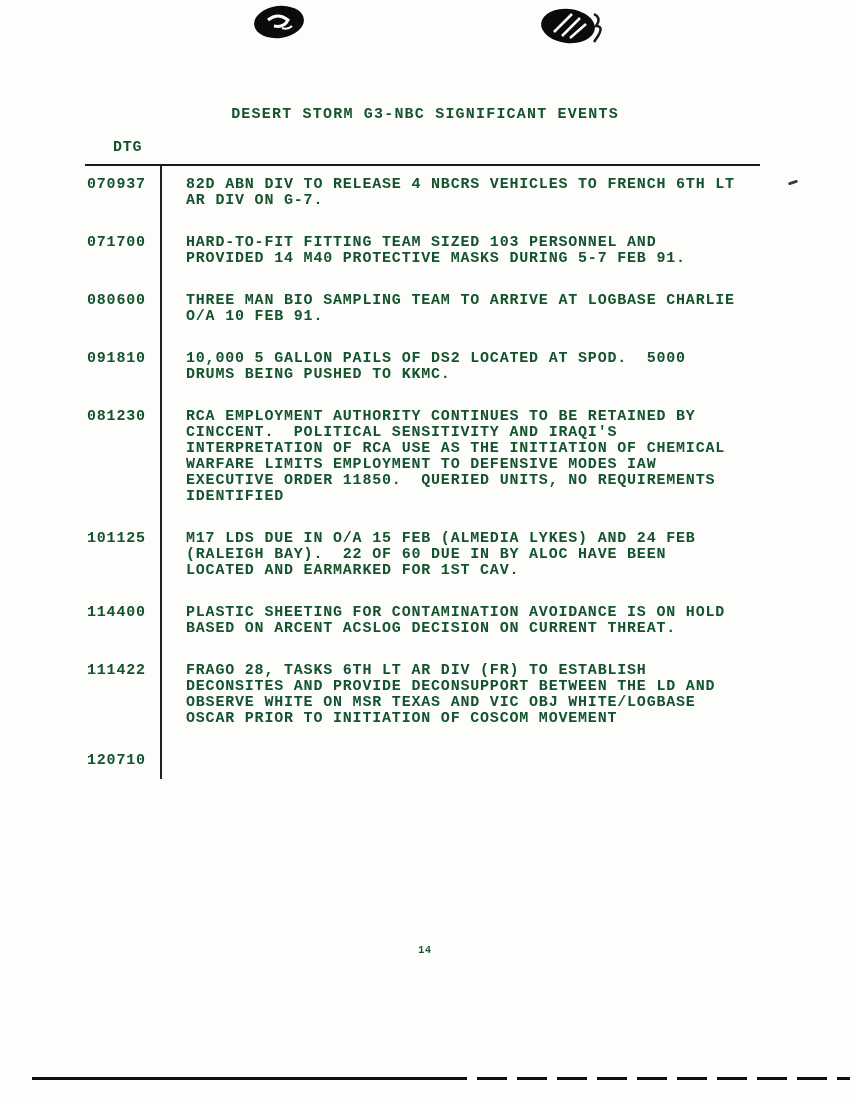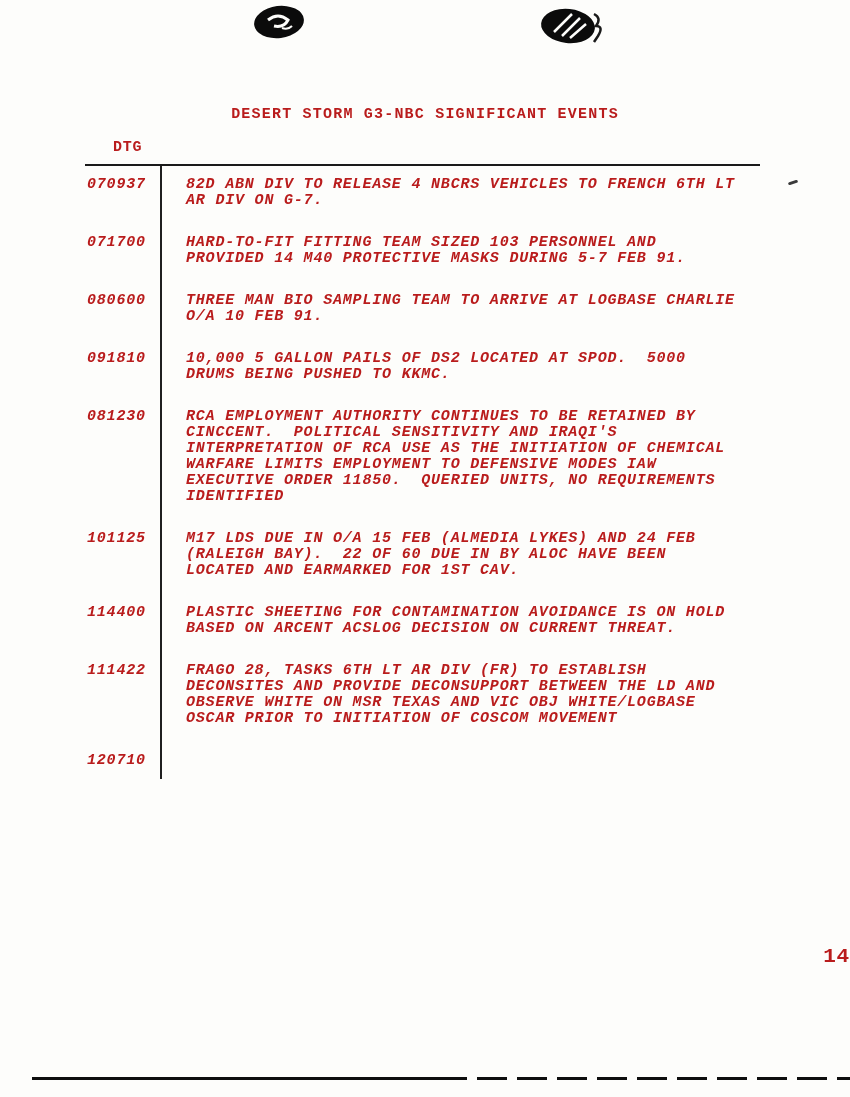--- a/index.html
+++ b/index.html
@@ -5,21 +5,21 @@
   html, body { margin: 0; padding: 0; }
   body {
     width: 850px; height: 1097px;
     background: #f6f6f3;
     font-family: "Liberation Mono", "DejaVu Sans Mono", monospace;
   }
   .page {
     position: relative;
     width: 850px; height: 1097px;
     background: #fdfdfb;
-    color: #b91c1c;
+    color: #14532d;
     font-weight: bold;
     overflow: hidden;
   }
   .ink-blob { position: absolute; }
   .blob-left  { left: 248px; top: 2px; }
   .blob-right { left: 538px; top: 4px; }
 
   .title {
     position: absolute;
     left: 0; right: 0; top: 106px;
@@ -50,21 +50,21 @@
     padding-top: 11px;
     padding-bottom: 10px;
   }
   .entries::before {
     content: "";
     position: absolute;
     left: 75px; top: 0; bottom: 0;
     width: 2px;
     background: #1f1f1f;
   }
-  .row { display: flex; align-items: flex-start; font-style: italic; }
+  .row { display: flex; align-items: flex-start; }
   .row.gap { margin-top: 26px; }
   .dtg {
     flex: 0 0 75px;
     padding-left: 2px;
     font-size: 15px;
     letter-spacing: 0.8px;
     line-height: 16px;
     box-sizing: border-box;
   }
   .text {
@@ -80,22 +80,22 @@
     left: 788px; top: 181px;
     width: 10px; height: 3px;
     background: #3a3a3a;
     transform: rotate(-18deg);
     border-radius: 2px;
   }
 
   .page-number {
     position: absolute;
     left: 0; right: 0; top: 945px;
-    text-align: right;
-    font-size: 21px;
+    text-align: center;
+    font-size: 10px;
     letter-spacing: 0.8px;
   }
 
   .bottom-line { position: absolute; height: 3px; }
   .bottom-line.solid {
     left: 32px; top: 1077px; width: 405px;
     background: #0e0e0e;
   }
   .bottom-line.dashed {
     left: 437px; top: 1077px; width: 413px;

